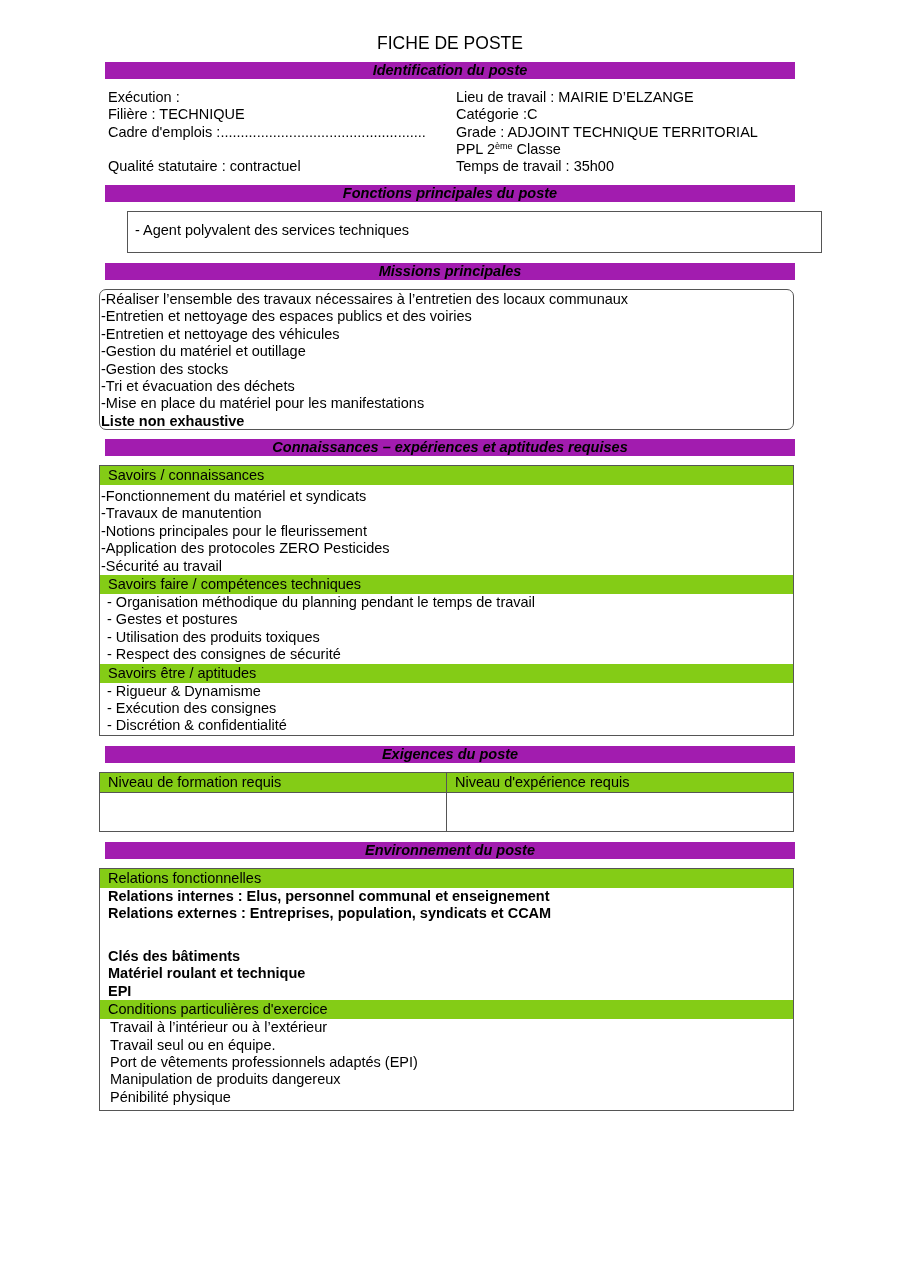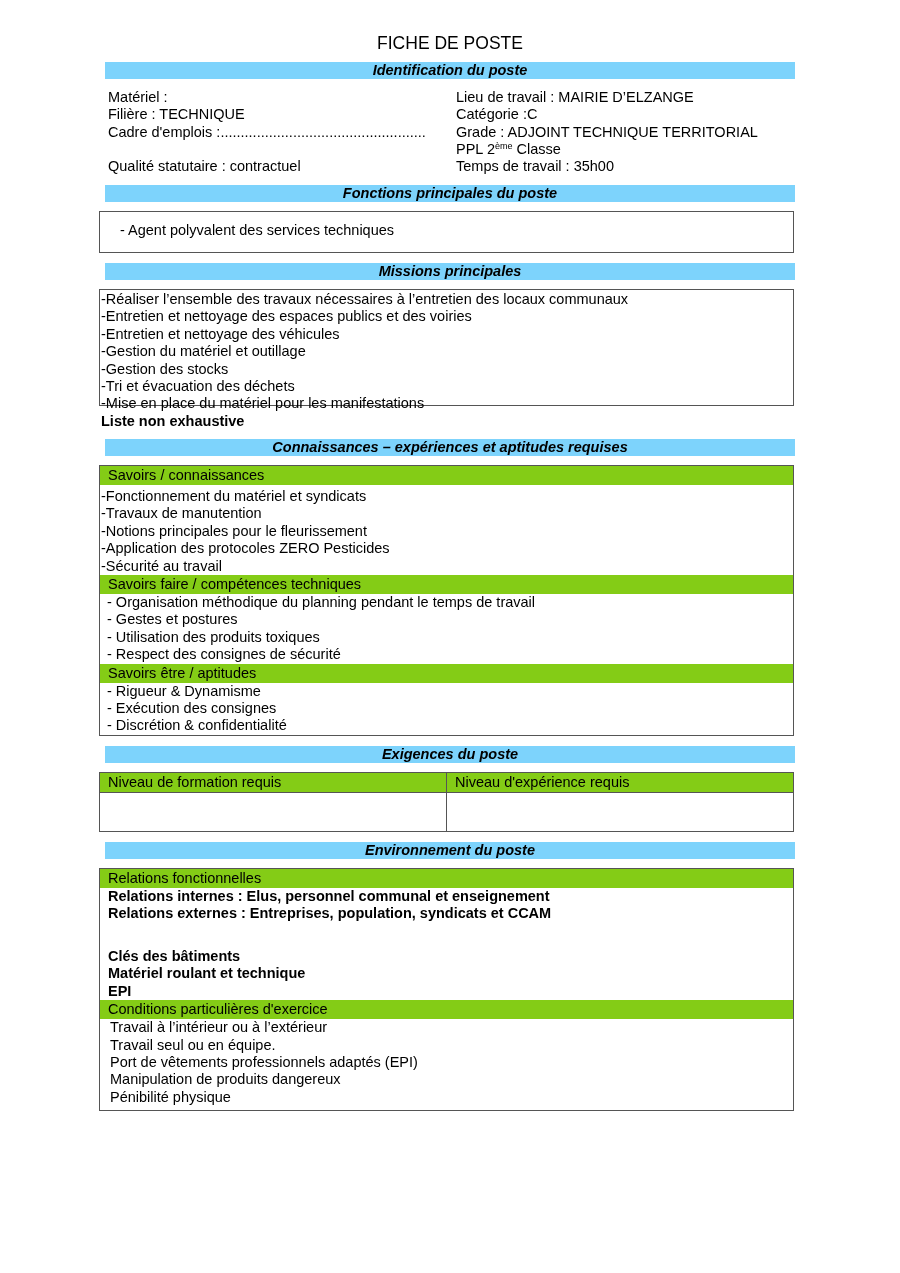--- a/index.html
+++ b/index.html
@@ -1,57 +1,57 @@
 <!DOCTYPE html>
 <html><head>
   <meta charset="utf-8">
   <style>
     html, body { margin: 0; padding: 0; background: #ffffff; }
     body { width: 900px; height: 1273px; position: relative; font-family: "Liberation Sans", sans-serif; color: #000; font-size: 14.5px; }
     .title { position: absolute; top: 33px; left: 0; width: 900px; text-align: center; font-weight: normal; font-size: 17.5px; }
-    .band { position: absolute; left: 105px; width: 690px; height: 17px; background: #7dd3fc; text-align: center; font-weight: bold; font-style: italic; font-size: 14.5px; line-height: 17px; }
+    .band { position: absolute; left: 105px; width: 690px; height: 17px; background: #a21caf; text-align: center; font-weight: bold; font-style: italic; font-size: 14.5px; line-height: 17px; }
     .box { position: absolute; left: 99px; width: 695px; border: 1px solid #555; box-sizing: border-box; }
     .line { height: 17.4px; line-height: 17.4px; white-space: nowrap; }
     .sub { background: #84cc16; padding-left: 8px; height: 19px; line-height: 19px; }
     .ident { position: absolute; top: 89px; font-size: 14.5px; }
     .ident .line { height: 17.3px; line-height: 17.3px; }
     sup { font-size: 9px; line-height: 0; vertical-align: 5px; }
     .b { font-weight: bold; }
     .grid2 { display: flex; }
     .grid2 > div { flex: 1; }
     .grid2 > div:first-child { border-right: 1px solid #555; }
   </style>
 </head>
 <body>
 
 <div class="title">FICHE DE POSTE</div>
 
 <div class="band" style="top:62px;">Identification du poste</div>
 <div class="ident" style="left:108px;">
-  <div class="line">Matériel :</div>
+  <div class="line">Exécution :</div>
   <div class="line">Filière : TECHNIQUE</div>
   <div class="line">Cadre d'emplois :...................................................</div>
   <div class="line"></div>
   <div class="line">Qualité statutaire : contractuel</div>
 </div>
 <div class="ident" style="left:456px;">
   <div class="line">Lieu de travail : MAIRIE D’ELZANGE</div>
   <div class="line">Catégorie :C</div>
   <div class="line">Grade : ADJOINT TECHNIQUE TERRITORIAL</div>
   <div class="line"><span>PPL 2</span><sup>ème</sup><span> Classe</span></div>
   <div class="line">Temps de travail : 35h00</div>
 </div>
 
 <div class="band" style="top:185px;">Fonctions principales du poste</div>
-<div class="box" style="top:211px; height:42px; padding:10px 0 0 20px;">
+<div class="box" style="top:211px; height:42px; padding:10px 0 0 7px;margin-left:28px;">
   <div class="line">- Agent polyvalent des services techniques</div>
 </div>
 
 <div class="band" style="top:263px;">Missions principales</div>
-<div class="box" style="top:289px; height:117px; padding:1px 0 0 1px;">
+<div class="box" style="top:289px; height:141px; padding:1px 0 0 1px;border-radius:7px;">
   <div class="line">-Réaliser l’ensemble des travaux nécessaires à l’entretien des locaux communaux</div>
   <div class="line">-Entretien et nettoyage des espaces publics et des voiries</div>
   <div class="line">-Entretien et nettoyage des véhicules</div>
   <div class="line">-Gestion du matériel et outillage</div>
   <div class="line">-Gestion des stocks</div>
   <div class="line">-Tri et évacuation des déchets</div>
   <div class="line">-Mise en place du matériel pour les manifestations</div>
   <div class="line b">Liste non exhaustive</div>
 </div>
 

